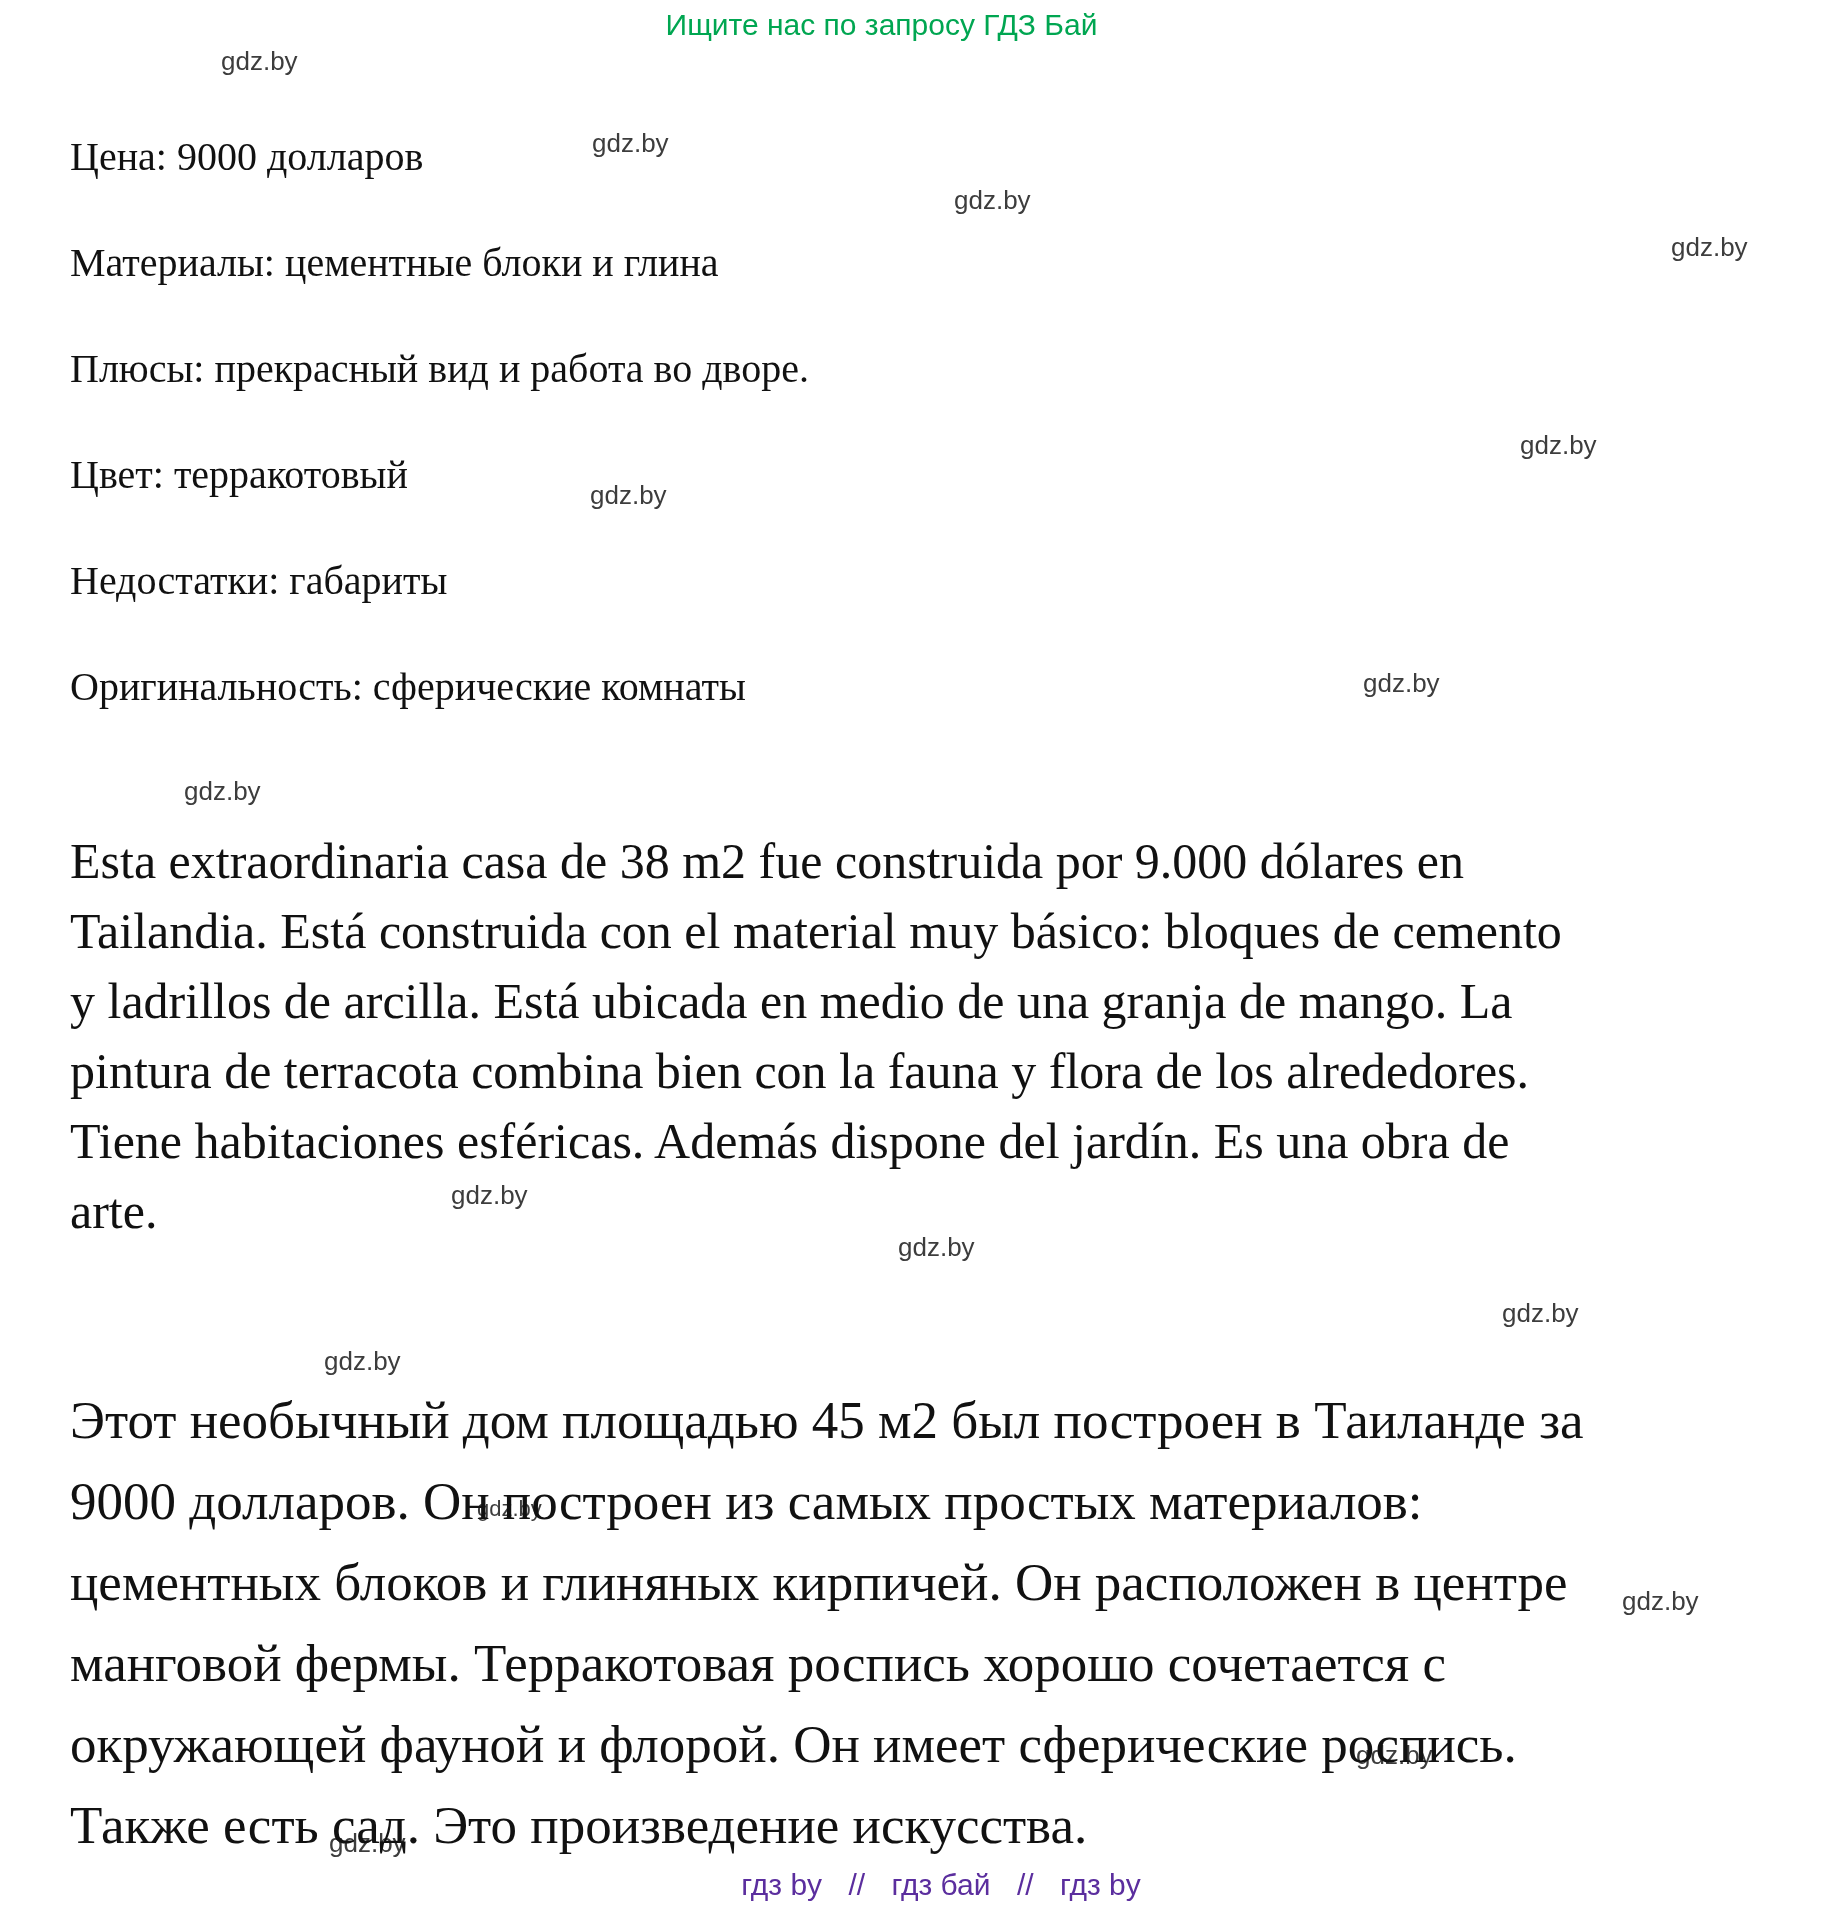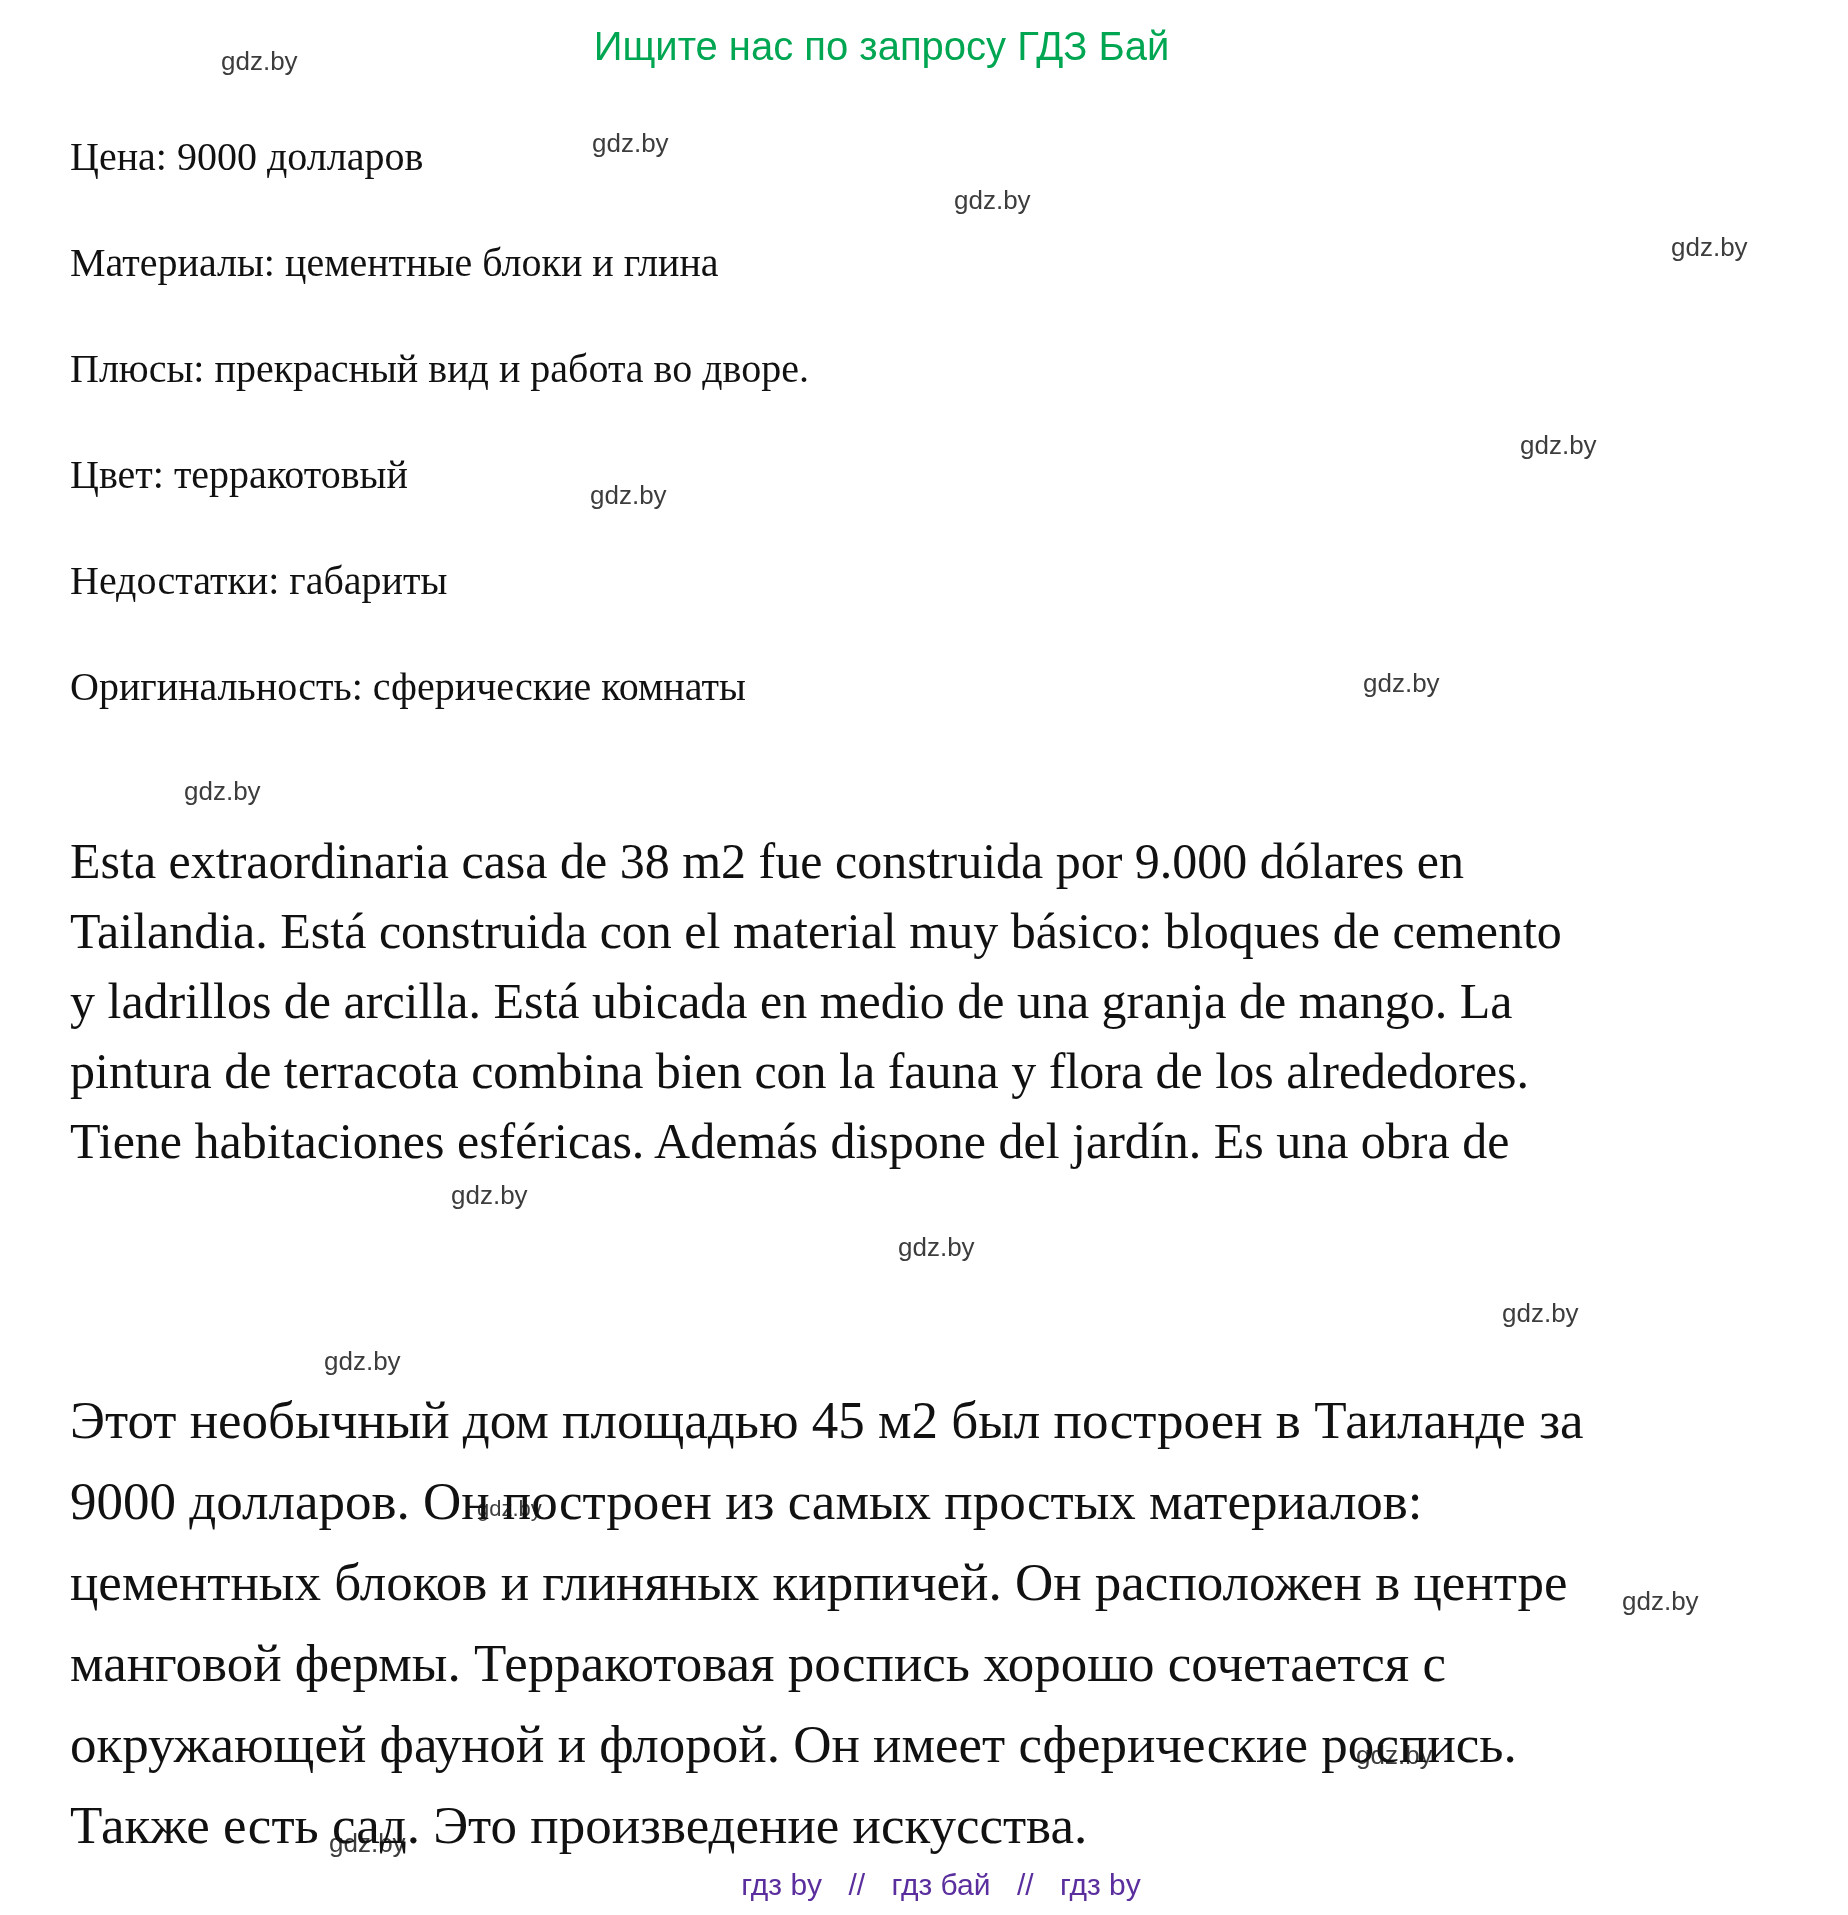--- a/index.html
+++ b/index.html
@@ -20,23 +20,22 @@
   }
   .header-note{
     position:absolute;
     top:8px;
     left:0;
     width:100%;
     box-sizing:border-box;
     padding-right:85px;
     text-align:center;
     font-family:"Liberation Sans", sans-serif;
-    font-size:40px;
+    font-size:30px;
     color:var(--header-green);
-    margin-top:16px;
   }
   .wm{
     position:absolute;
     font-family:"Liberation Sans", sans-serif;
     font-size:26px;
     color:var(--watermark-gray);
     white-space:nowrap;
   }
   .wm-small{font-size:22px;}
   .notes{
@@ -111,20 +110,21 @@
     <div class="note-line">Недостатки: габариты</div>
     <div class="note-line">Оригинальность: сферические комнаты</div>
   </div>
 
   <div class="para para-es">
     <div class="para-line">Esta extraordinaria casa de 38 m2 fue construida por 9.000 dólares en</div>
     <div class="para-line">Tailandia. Está construida con el material muy básico: bloques de cemento</div>
     <div class="para-line">y ladrillos de arcilla. Está ubicada en medio de una granja de mango. La</div>
     <div class="para-line">pintura de terracota combina bien con la fauna y flora de los alrededores.</div>
     <div class="para-line">Tiene habitaciones esféricas. Además dispone del jardín. Es una obra de</div>
+    <div class="para-line">arte.</div>
   </div>
 
   <div class="para para-ru">
     <div class="para-line">Этот необычный дом площадью 45 м2 был построен в Таиланде за</div>
     <div class="para-line">9000 долларов. Он построен из самых простых материалов:</div>
     <div class="para-line">цементных блоков и глиняных кирпичей. Он расположен в центре</div>
     <div class="para-line">манговой фермы. Терракотовая роспись хорошо сочетается с</div>
     <div class="para-line">окружающей фауной и флорой. Он имеет сферические роспись.</div>
     <div class="para-line">Также есть сад. Это произведение искусства.</div>
   </div>

